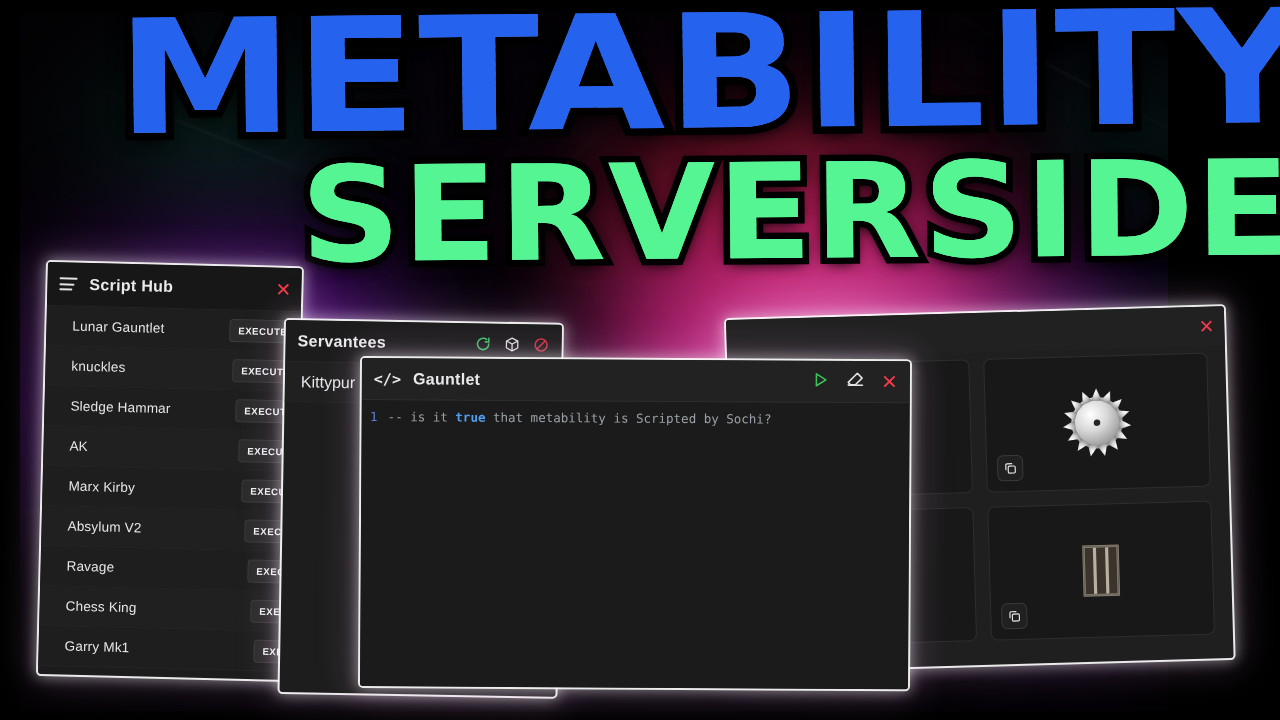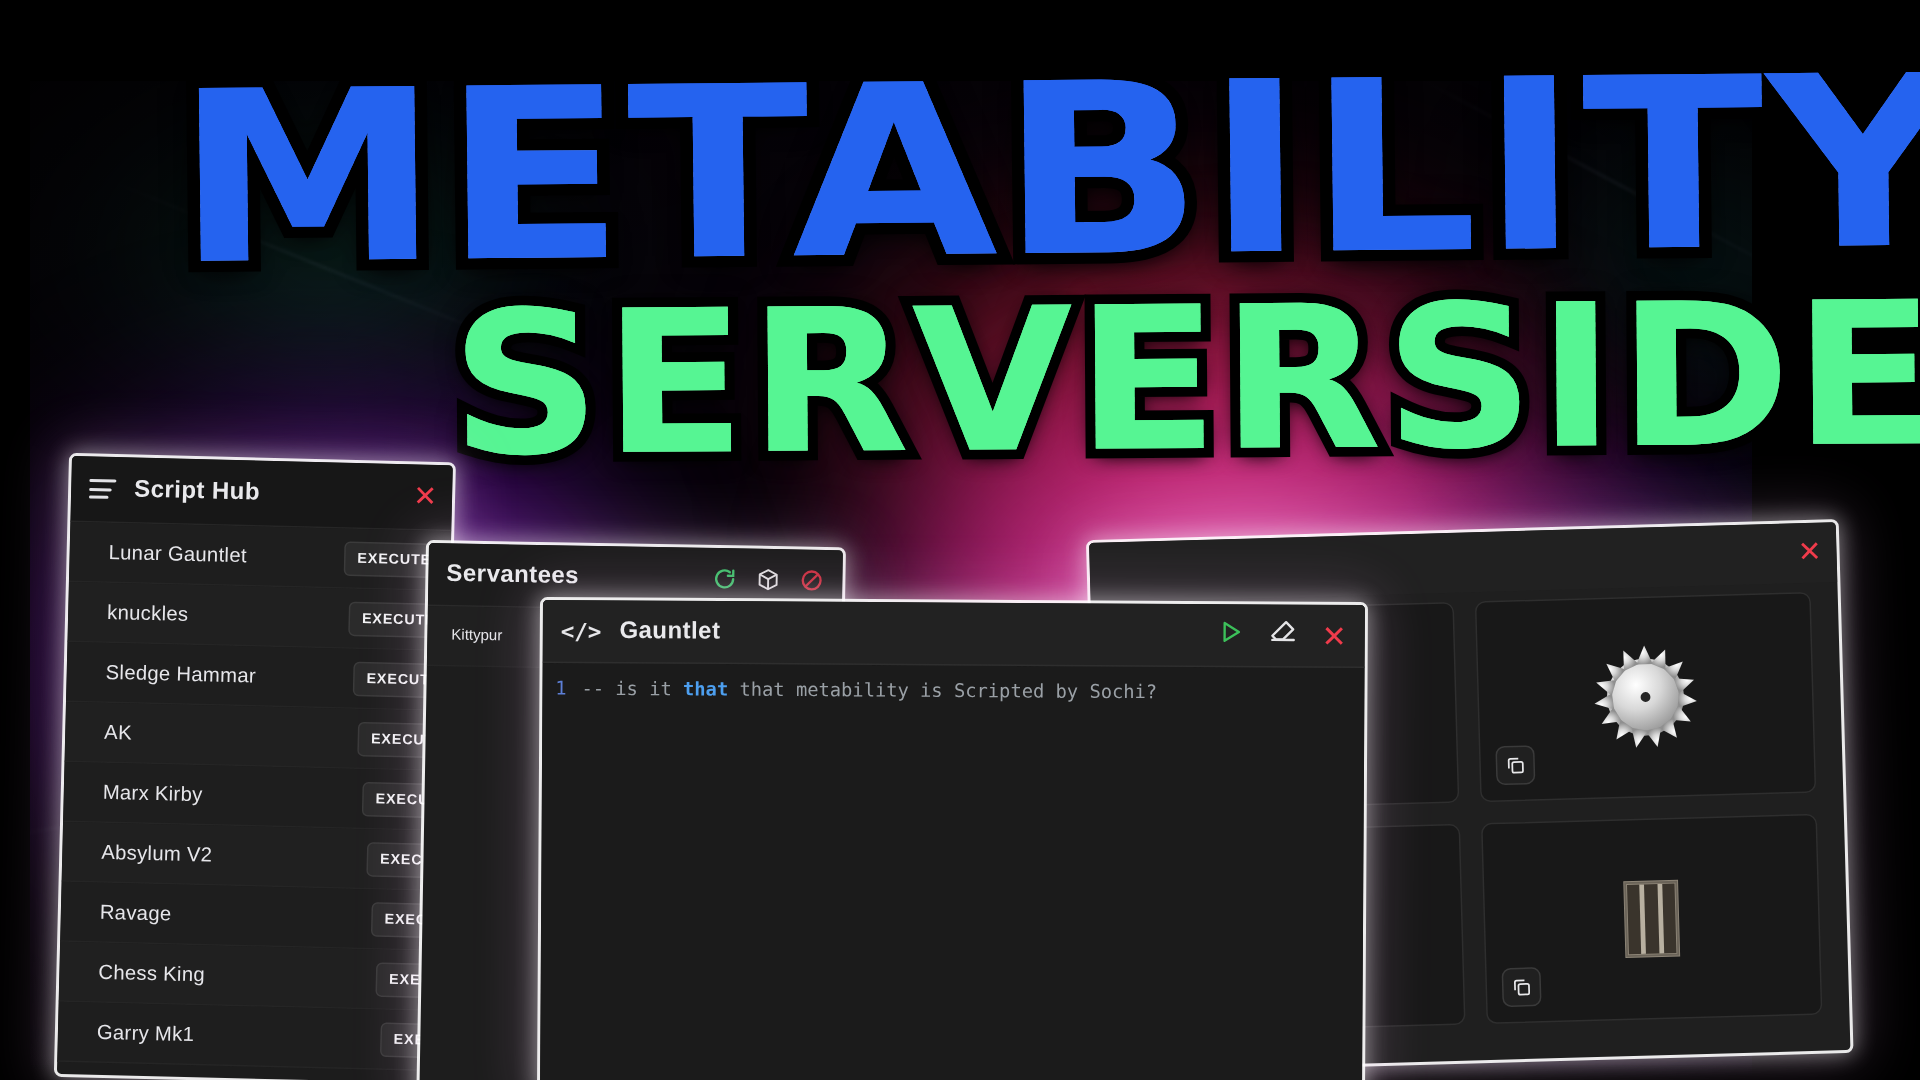--- a/index.html
+++ b/index.html
@@ -10,21 +10,20 @@
     background: #000;
     font-family: "Liberation Sans", sans-serif;
     position: relative;
   }
 
   
   #stage {
     position: absolute; inset: 0;
     background: #000;
     overflow: hidden;
-    margin-top: 42px;
   }
   .bg-base {
     position: absolute; left: 18px; top: 12px;
     width: 1150px; height: 700px;
     background: #07040a;
     overflow: hidden;
   }
   .glow {
     position: absolute;
     border-radius: 50%;
@@ -238,21 +237,21 @@
     overflow: hidden;
     background:#1d1d1d;
   }
   #servantees .win-title { height: 42px; justify-content: space-between; background:#1c1c1c; border-bottom:1px solid #2a2a2a;}
   .sv-icons { display:flex; align-items:center; gap: 12px; }
   .sv-icons svg { display:block; }
   .sv-row {
     height: 40px; display:flex; align-items:center; padding-left: 16px;
     border-bottom: 1px solid #252525; background:#202020;
   }
-  .sv-row span { color:#e6e6ea; font-size:10px; }
+  .sv-row span { color:#e6e6ea; font-size:16px; }
 
   
   #items-panel {
     left: 726px; top: 320px;
     width: 498px; height: 352px;
     transform: rotate(-1.6deg);
     transform-origin: left top;
     background:#1f1f1f;
     overflow: hidden;
   }
@@ -558,18 +557,18 @@
             <path d="M14.5 3.5l6 6-8.5 8.5H6l-3-3z"></path>
               <path d="M3 18.5h18"></path>
           </svg>
         </span>
         <span class="close-x" style="position:static;transform:none;font-size:20px;">✕</span>
       </span>
     </div>
     <div class="editor">
       <div class="code-line">
         <span class="gutter">1</span>
-        <span class="code-text"><span>-- is it </span><span class="tok-kw">that</span><span> that metability is Scripted by Sochi?</span></span>
+        <span class="code-text"><span>-- is it </span><span class="tok-kw">true</span><span> that metability is Scripted by Sochi?</span></span>
       </div>
     </div>
   </div>
 
 </div>
 
 </body></html>

